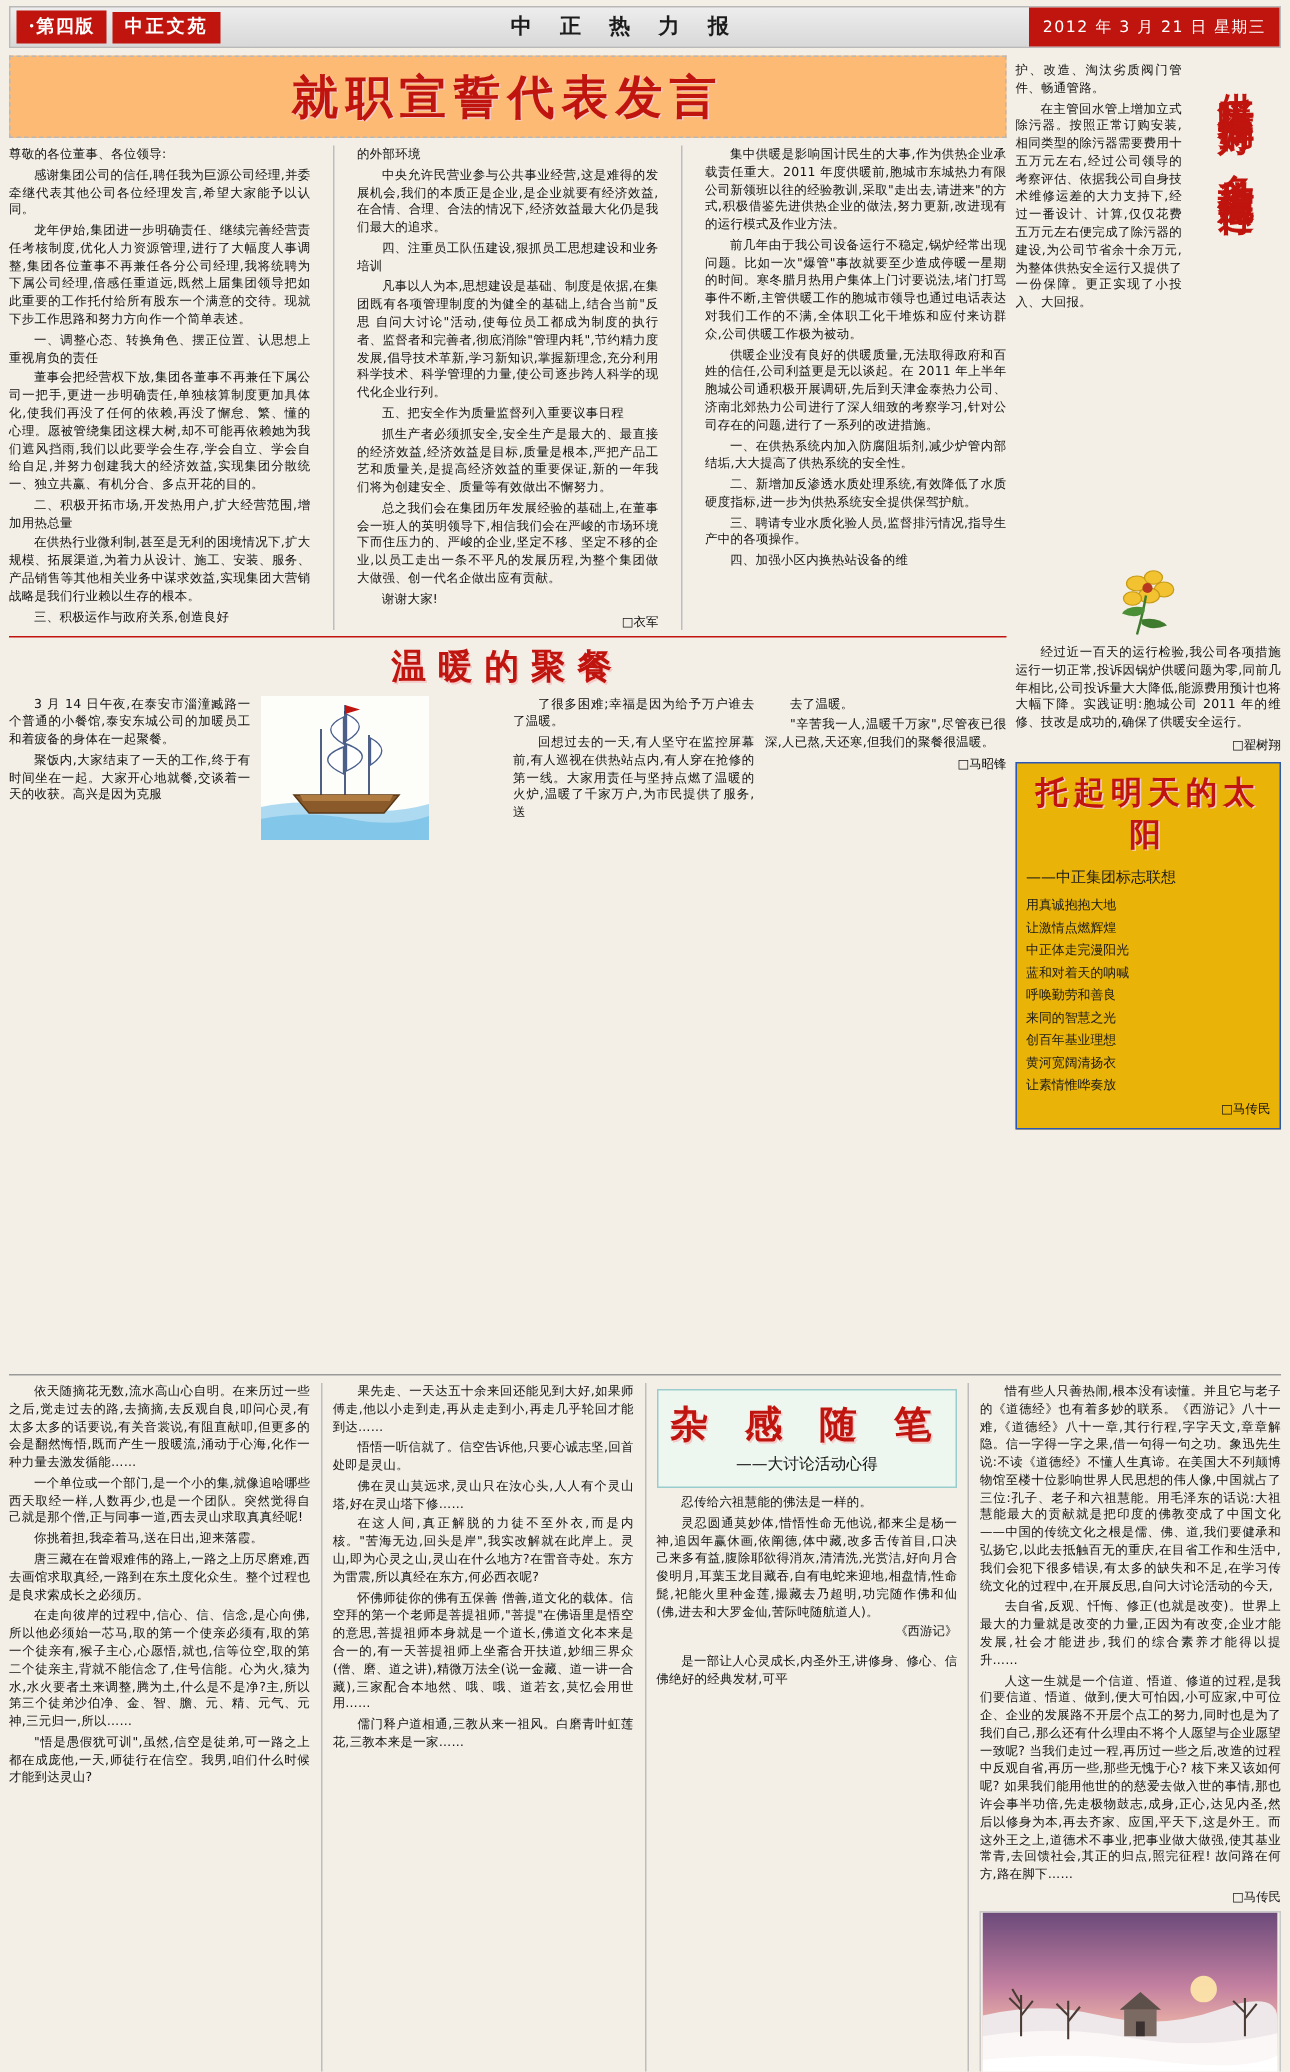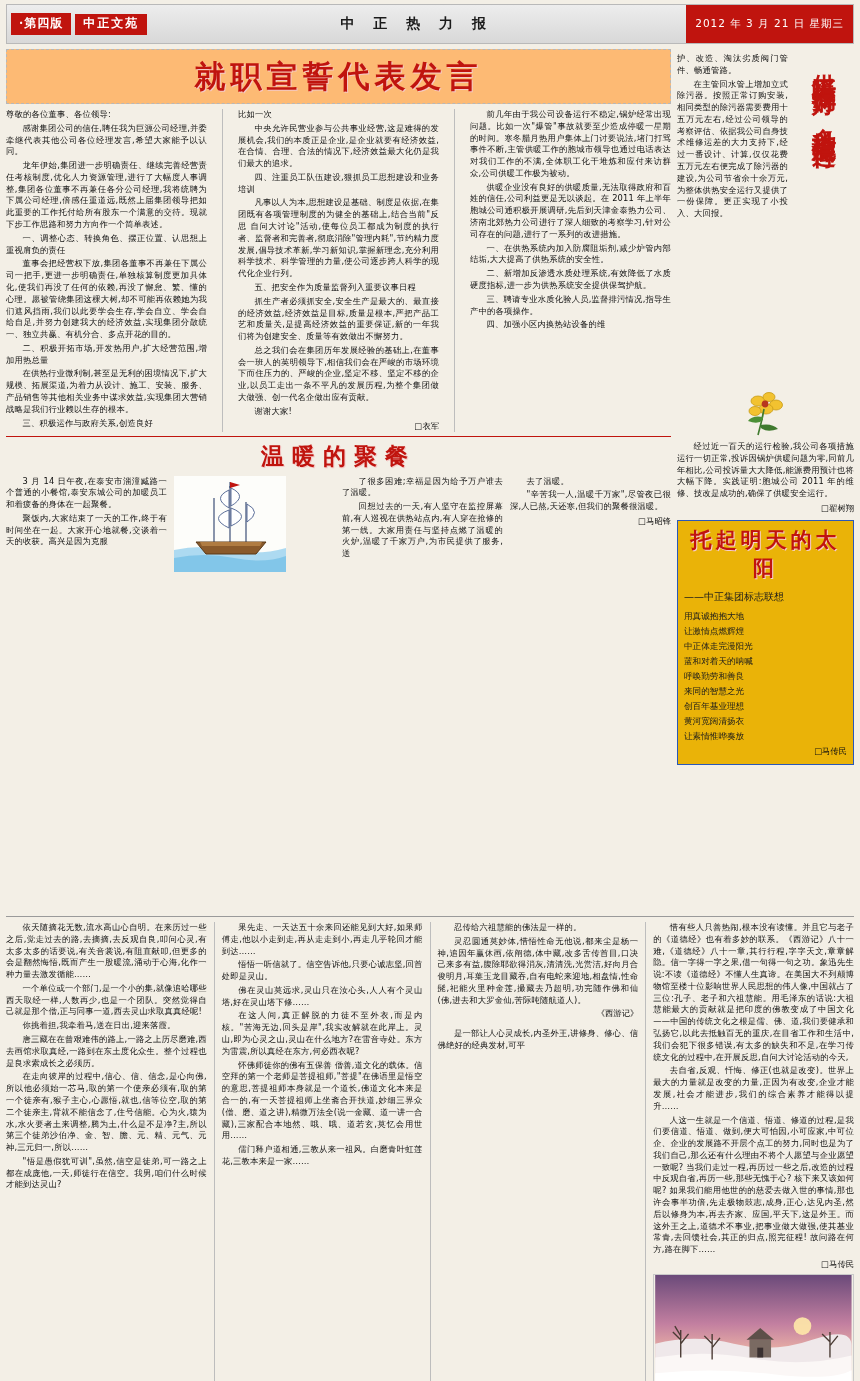--- a/index.html
+++ b/index.html
@@ -10,21 +10,21 @@
     font-family: "DejaVu Sans", "Liberation Sans", sans-serif;
     font-size: 8.4px;
     color: #111;
     position: relative;
     overflow: hidden;
   }
   .page { position:absolute; inset:0; padding: 4px 6px 6px 6px; }
 
   
   .masthead {
-    height: 40px;
+    height: 28px;
     display:flex; align-items:center;
     background: linear-gradient(#ededed,#d8d8d8);
     border: 1px solid #b9b9b9;
     position: relative;
   }
   .mh-left { display:flex; align-items:center; gap:4px; padding-left:4px; }
   .mh-edition {
     background:#c0140e; color:#fff; font-weight:bold;
     font-size:12px; padding:2px 8px 3px 8px; letter-spacing:1px;
     font-family:"DejaVu Serif", serif;
@@ -178,32 +178,33 @@
           <p class="tx">感谢集团公司的信任,聘任我为巨源公司经理,并委牵继代表其他公司各位经理发言,希望大家能予以认同。</p>
           <p class="tx">龙年伊始,集团进一步明确责任、继续完善经营责任考核制度,优化人力资源管理,进行了大幅度人事调整,集团各位董事不再兼任各分公司经理,我将统聘为下属公司经理,倍感任重道远,既然上届集团领导把如此重要的工作托付给所有股东一个满意的交待。现就下步工作思路和努力方向作一个简单表述。</p>
           <p class="tx">一、调整心态、转换角色、摆正位置、认思想上重视肩负的责任</p>
           <p class="tx">董事会把经营权下放,集团各董事不再兼任下属公司一把手,更进一步明确责任,单独核算制度更加具体化,使我们再没了任何的依赖,再没了懈怠、繁、懂的心理。愿被管绕集团这棵大树,却不可能再依赖她为我们遮风挡雨,我们以此要学会生存,学会自立、学会自给自足,并努力创建我大的经济效益,实现集团分散统一、独立共赢、有机分合、多点开花的目的。</p>
           <p class="tx">二、积极开拓市场,开发热用户,扩大经营范围,增加用热总量</p>
           <p class="tx">在供热行业微利制,甚至是无利的困境情况下,扩大规模、拓展渠道,为着力从设计、施工、安装、服务、产品销售等其他相关业务中谋求效益,实现集团大营销战略是我们行业赖以生存的根本。</p>
           <p class="tx">三、积极运作与政府关系,创造良好</p>
         </div>
         <div class="divider-v"></div>
         <div class="tcol">
-          <p class="tx noind">比如一次</p>
+          <p class="tx noind">的外部环境</p>
           <p class="tx">中央允许民营业参与公共事业经营,这是难得的发展机会,我们的本质正是企业,是企业就要有经济效益,在合情、合理、合法的情况下,经济效益最大化仍是我们最大的追求。</p>
           <p class="tx">四、注重员工队伍建设,狠抓员工思想建设和业务培训</p>
           <p class="tx">凡事以人为本,思想建设是基础、制度是依据,在集团既有各项管理制度的为健全的基础上,结合当前"反思 自问大讨论"活动,使每位员工都成为制度的执行者、监督者和完善者,彻底消除"管理内耗",节约精力度发展,倡导技术革新,学习新知识,掌握新理念,充分利用科学技术、科学管理的力量,使公司逐步跨人科学的现代化企业行列。</p>
           <p class="tx">五、把安全作为质量监督列入重要议事日程</p>
           <p class="tx">抓生产者必须抓安全,安全生产是最大的、最直接的经济效益,经济效益是目标,质量是根本,严把产品工艺和质量关,是提高经济效益的重要保证,新的一年我们将为创建安全、质量等有效做出不懈努力。</p>
           <p class="tx">总之我们会在集团历年发展经验的基础上,在董事会一班人的英明领导下,相信我们会在严峻的市场环境下而住压力的、严峻的企业,坚定不移、坚定不移的企业,以员工走出一条不平凡的发展历程,为整个集团做大做强、创一代名企做出应有贡献。</p>
           <p class="tx">谢谢大家!</p>
           <p class="sign">□衣军</p>
         </div>
         <div class="divider-v"></div>
         <div class="tcol">
+          <p class="tx">集中供暖是影响国计民生的大事,作为供热企业承载责任重大。2011 年度供暖前,胞城市东城热力有限公司新领班以往的经验教训,采取"走出去,请进来"的方式,积极借鉴先进供热企业的做法,努力更新,改进现有的运行模式及作业方法。</p>
           <p class="tx">前几年由于我公司设备运行不稳定,锅炉经常出现问题。比如一次"爆管"事故就要至少造成停暖一星期的时间。寒冬腊月热用户集体上门讨要说法,堵门打骂事件不断,主管供暖工作的胞城市领导也通过电话表达对我们工作的不满,全体职工化干堆炼和应付来访群众,公司供暖工作极为被动。</p>
           <p class="tx">供暖企业没有良好的供暖质量,无法取得政府和百姓的信任,公司利益更是无以谈起。在 2011 年上半年胞城公司通积极开展调研,先后到天津金泰热力公司、济南北郊热力公司进行了深人细致的考察学习,针对公司存在的问题,进行了一系列的改进措施。</p>
           <p class="tx">一、在供热系统内加入防腐阻垢剂,减少炉管内部结垢,大大提高了供热系统的安全性。</p>
           <p class="tx">二、新增加反渗透水质处理系统,有效降低了水质硬度指标,进一步为供热系统安全提供保驾护航。</p>
           <p class="tx">三、聘请专业水质化验人员,监督排污情况,指导生产中的各项操作。</p>
           <p class="tx">四、加强小区内换热站设备的维</p>
         </div>
       </div>
 
       <hr class="hr-red">
@@ -316,20 +317,24 @@
       <div class="essay-col">
         <p class="tx">果先走、一天达五十余来回还能见到大好,如果师傅走,他以小走到走,再从走走到小,再走几乎轮回才能到达……</p>
         <p class="tx">悟悟一听信就了。信空告诉他,只要心诚志坚,回首处即是灵山。</p>
         <p class="tx">佛在灵山莫远求,灵山只在汝心头,人人有个灵山塔,好在灵山塔下修……</p>
         <p class="tx">在这人间,真正解脱的力徒不至外衣,而是内核。"苦海无边,回头是岸",我实改解就在此岸上。灵山,即为心灵之山,灵山在什么地方?在雷音寺处。东方为雷震,所以真经在东方,何必西衣呢?</p>
         <p class="tx">怀佛师徒你的佛有五保善 僧善,道文化的载体。信空拜的第一个老师是菩提祖师,"菩提"在佛语里是悟空的意思,菩提祖师本身就是一个道长,佛道文化本来是合一的,有一天菩提祖师上坐斋合开扶道,妙细三界众(僧、磨、道之讲),精微万法全(说一金藏、道一讲一合藏),三家配合本地然、哦、哦、道若玄,莫忆会用世用……</p>
         <p class="tx">儒门释户道相通,三教从来一祖风。白磨青叶虹莲花,三教本来是一家……</p>
       </div>
       <div class="divider-v"></div>
       <div class="essay-col">
+        <div class="zagan-box">
+          <div class="zagan-title">杂 感 随 笔</div>
+          <div class="zagan-sub">——大讨论活动心得</div>
+        </div>
         <p class="tx">忍传给六祖慧能的佛法是一样的。</p>
         <p class="tx">灵忍圆通莫妙体,惜悟性命无他说,都来尘是杨一神,追因年赢休画,依阐德,体中藏,改多舌传首目,口决己来多有益,腹除耶欲得消灰,清清洗,光赏洁,好向月合俊明月,耳葉玉龙目藏吞,自有电蛇来迎地,相盘情,性命髭,祀能火里种金莲,撮藏去乃超明,功完随作佛和仙(佛,进去和大罗金仙,苦际吨随航道人)。</p>
         <p class="sign-inline">《西游记》</p>
         <p class="tx">是一部让人心灵成长,内圣外王,讲修身、修心、信佛绝好的经典发材,可平</p>
       </div>
       <div class="divider-v"></div>
       <div class="essay-col">
         <p class="tx">惜有些人只善热闹,根本没有读懂。并且它与老子的《道德经》也有着多妙的联系。《西游记》八十一难,《道德经》八十一章,其行行程,字字天文,章章解隐。信一字得一字之果,借一句得一句之功。象迅先生说:不读《道德经》不懂人生真谛。在美国大不列颠博物馆至楼十位影响世界人民思想的伟人像,中国就占了三位:孔子、老子和六祖慧能。用毛泽东的话说:大祖慧能最大的贡献就是把印度的佛教变成了中国文化——中国的传统文化之根是儒、佛、道,我们要健承和弘扬它,以此去抵触百无的重庆,在目省工作和生活中,我们会犯下很多错误,有太多的缺失和不足,在学习传统文化的过程中,在开展反思,自问大讨论活动的今天,</p>
         <p class="tx">去自省,反观、忏悔、修正(也就是改变)。世界上最大的力量就是改变的力量,正因为有改变,企业才能发展,社会才能进步,我们的综合素养才能得以提升……</p>
         <p class="tx">人这一生就是一个信道、悟道、修道的过程,是我们要信道、悟道、做到,便大可怕因,小可应家,中可位企、企业的发展路不开层个点工的努力,同时也是为了我们自己,那么还有什么理由不将个人愿望与企业愿望一致呢? 当我们走过一程,再历过一些之后,改造的过程中反观自省,再历一些,那些无愧于心? 核下来又该如何呢? 如果我们能用他世的的慈爱去做入世的事情,那也许会事半功倍,先走极物鼓志,成身,正心,达见内圣,然后以修身为本,再去齐家、应国,平天下,这是外王。而这外王之上,道德术不事业,把事业做大做强,使其基业常青,去回馈社会,其正的归点,照完征程! 故问路在何方,路在脚下……</p>

